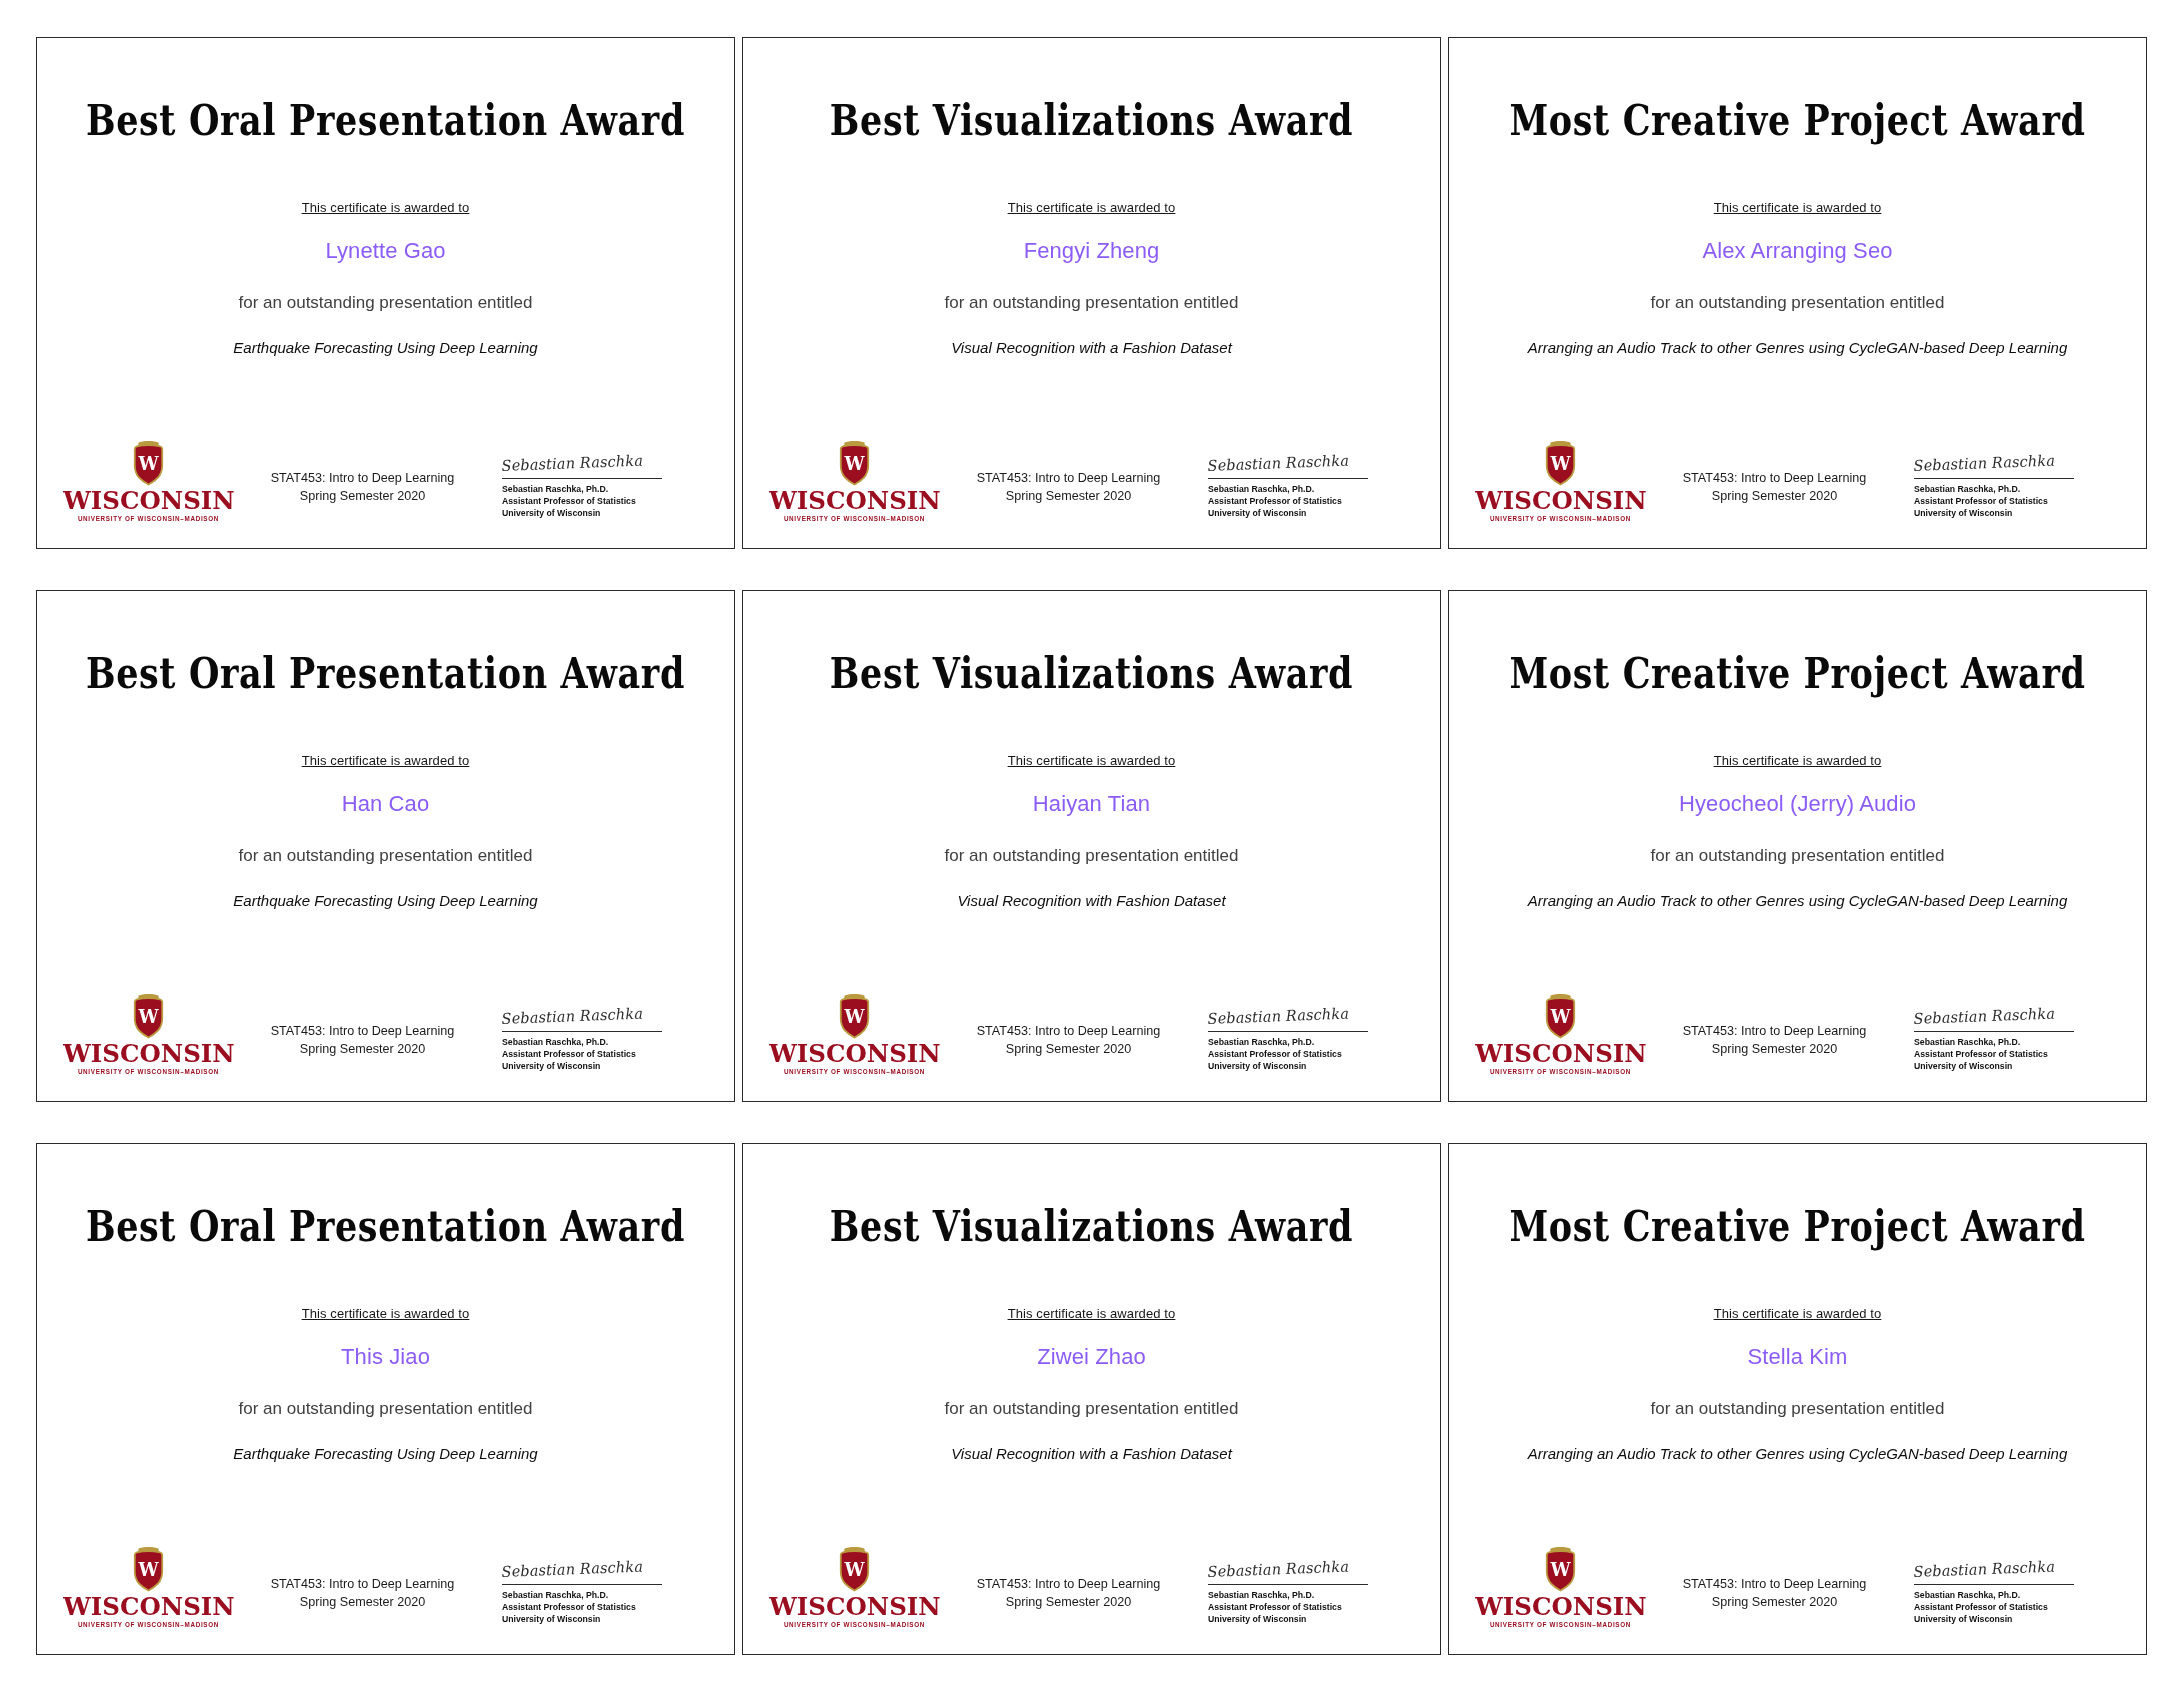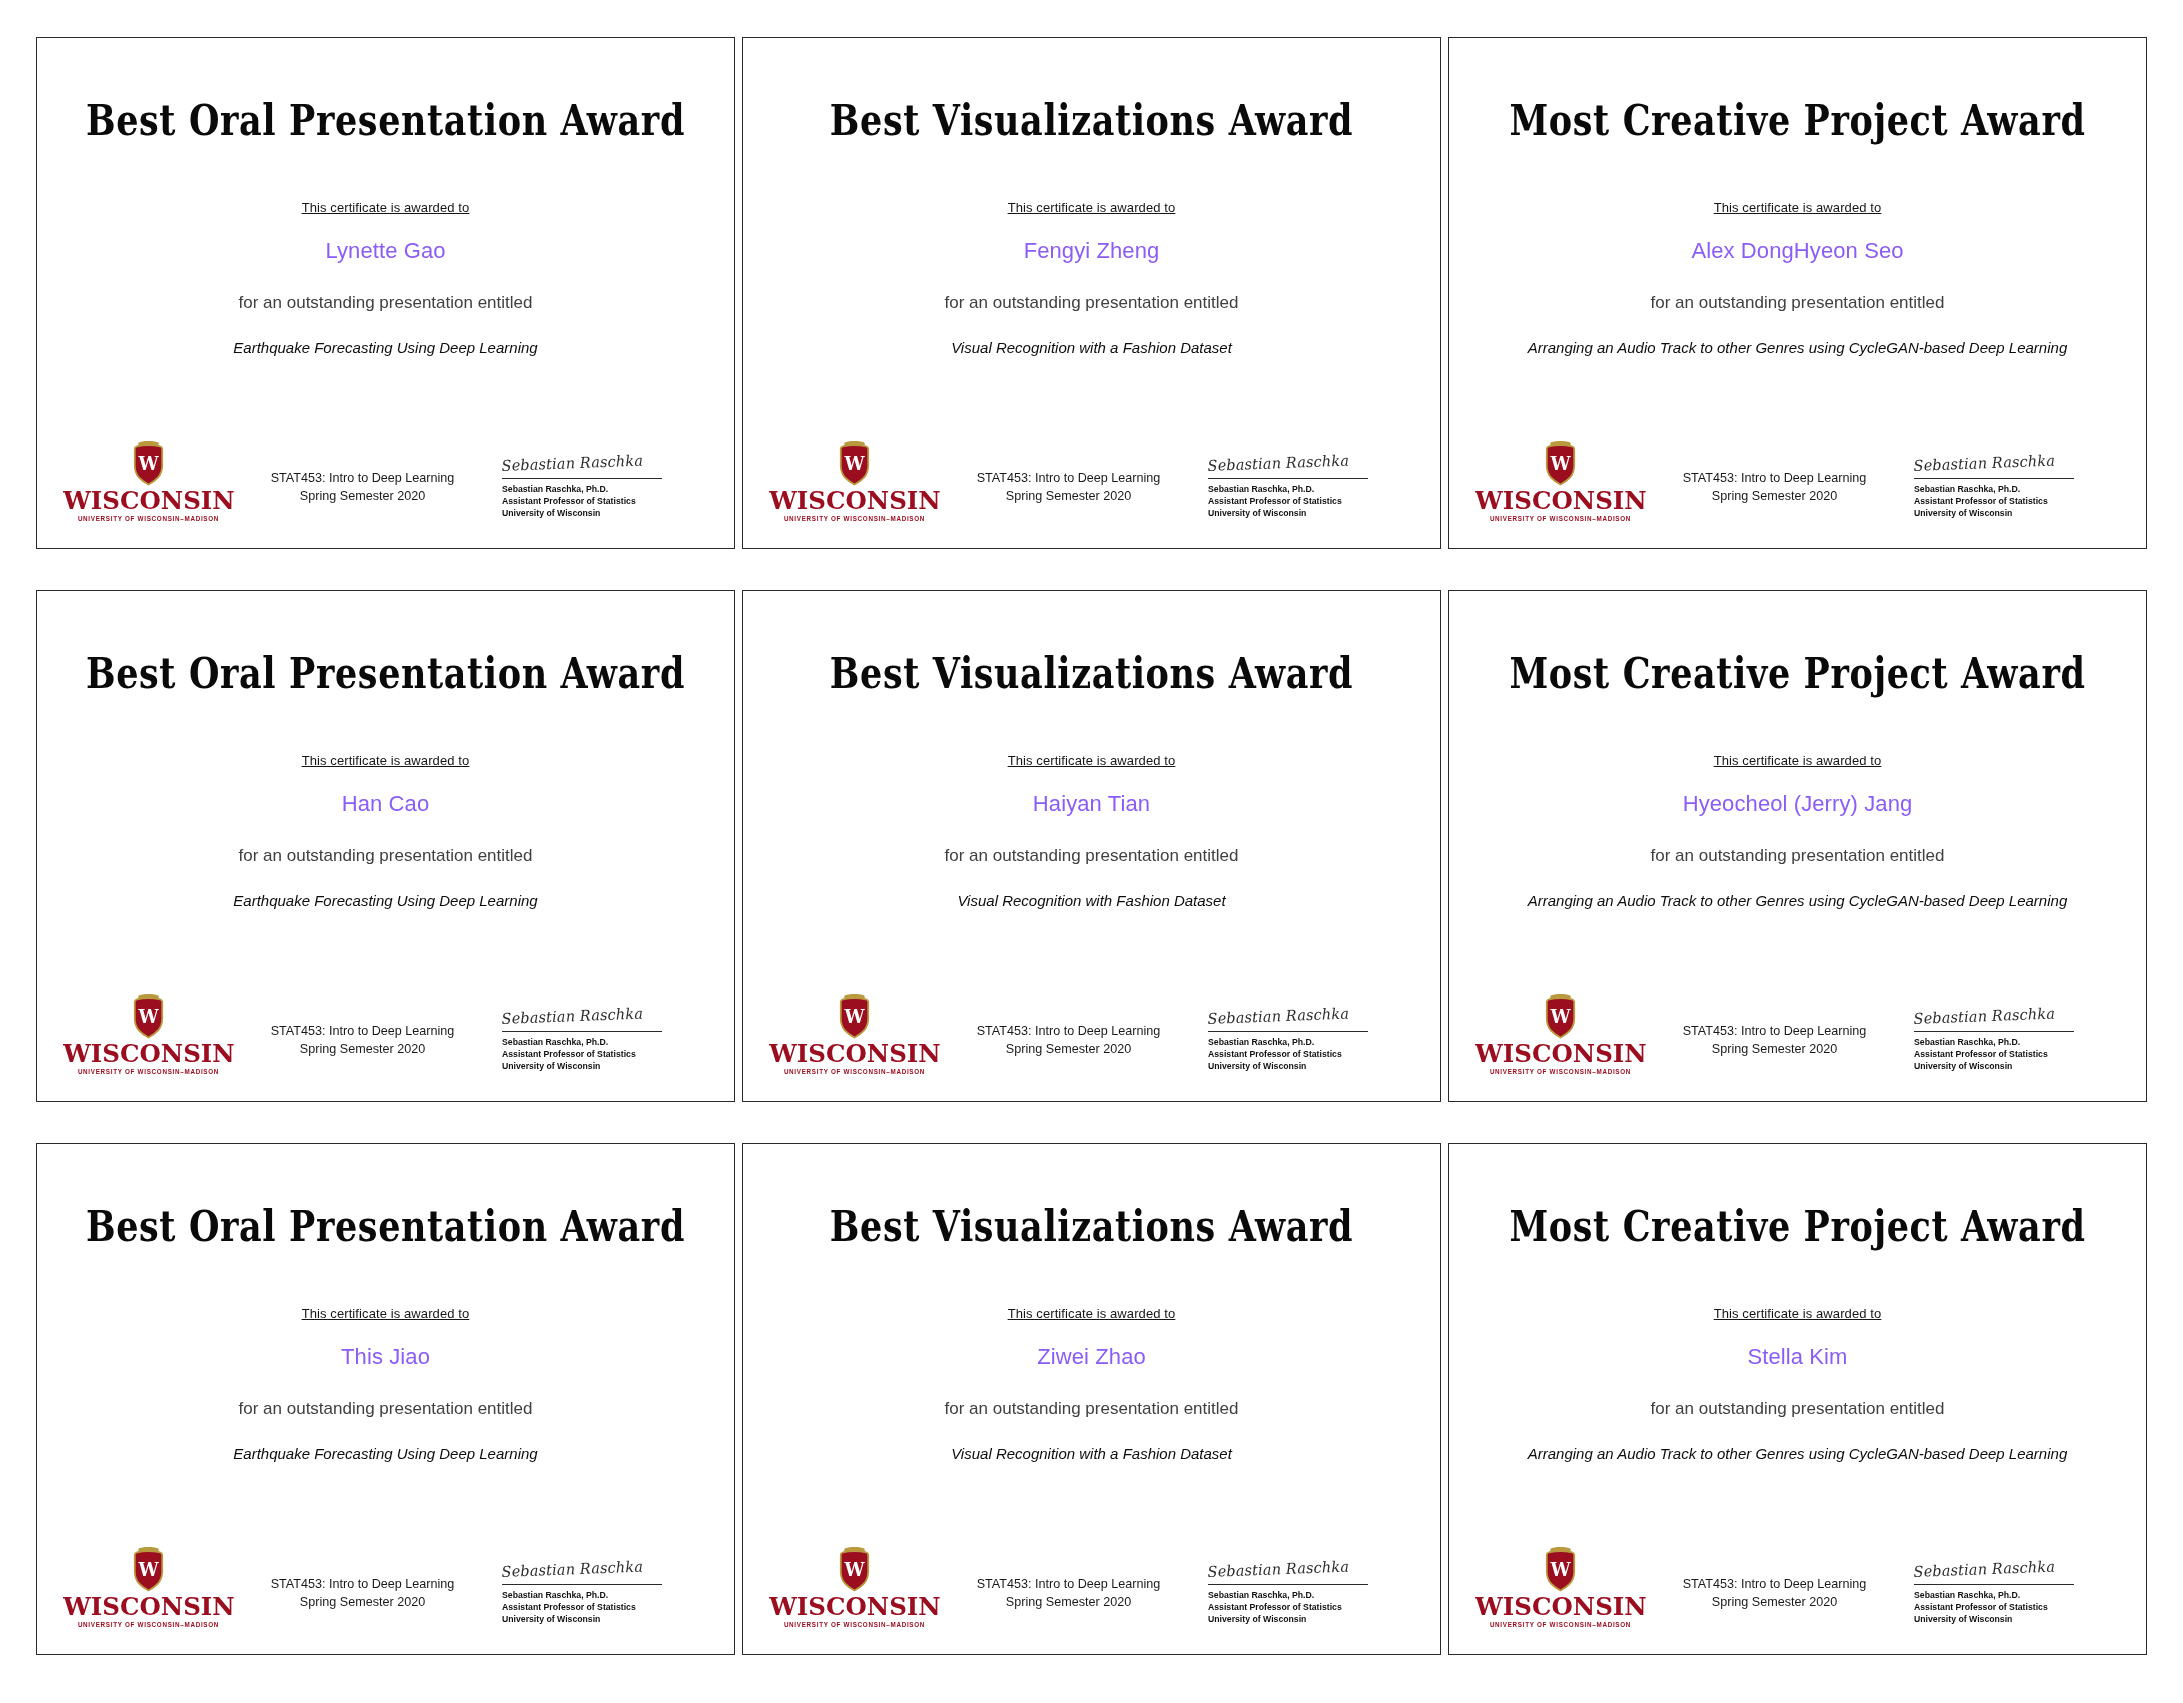--- a/index.html
+++ b/index.html
@@ -234,21 +234,21 @@
             <div class="sig-line">University of Wisconsin</div>
           </div>
         </div>
       </div>
     </div>
 
     <div class="cert">
       <div class="cert-inner">
         <div class="cert-title">Most Creative Project Award</div>
         <div class="awarded-to">This certificate is awarded to</div>
-        <div class="recipient">Alex DongHyeon Seo</div>
+        <div class="recipient">Alex Arranging Seo</div>
         <div class="entitled">for an outstanding presentation entitled</div>
         <div class="project-title">Arranging an Audio Track to other Genres using CycleGAN-based Deep Learning</div>
         <div class="footer">
           <div class="logo-block">
             <div class="crest">
               <svg width="37" height="48" viewBox="0 0 62 80">
                 <path d="M8 16 C8 12 14 10 31 10 C48 10 54 12 54 16 L54 44 C54 62 42 70 31 76 C20 70 8 62 8 44 Z" fill="#9b0e20" stroke="#b99a3e" stroke-width="3"></path>
                 <path d="M14 6 C20 2 42 2 48 6 L48 13 C40 10 22 10 14 13 Z" fill="#b99a3e"></path>
                 <text x="31" y="52" font-family="DejaVu Serif, serif" font-size="30" font-weight="700" fill="#ffffff" text-anchor="middle">W</text>
               </svg>
@@ -340,21 +340,21 @@
             <div class="sig-line">University of Wisconsin</div>
           </div>
         </div>
       </div>
     </div>
 
     <div class="cert">
       <div class="cert-inner">
         <div class="cert-title">Most Creative Project Award</div>
         <div class="awarded-to">This certificate is awarded to</div>
-        <div class="recipient">Hyeocheol (Jerry) Jang</div>
+        <div class="recipient">Hyeocheol (Jerry) Audio</div>
         <div class="entitled">for an outstanding presentation entitled</div>
         <div class="project-title">Arranging an Audio Track to other Genres using CycleGAN-based Deep Learning</div>
         <div class="footer">
           <div class="logo-block">
             <div class="crest">
               <svg width="37" height="48" viewBox="0 0 62 80">
                 <path d="M8 16 C8 12 14 10 31 10 C48 10 54 12 54 16 L54 44 C54 62 42 70 31 76 C20 70 8 62 8 44 Z" fill="#9b0e20" stroke="#b99a3e" stroke-width="3"></path>
                 <path d="M14 6 C20 2 42 2 48 6 L48 13 C40 10 22 10 14 13 Z" fill="#b99a3e"></path>
                 <text x="31" y="52" font-family="DejaVu Serif, serif" font-size="30" font-weight="700" fill="#ffffff" text-anchor="middle">W</text>
               </svg>

